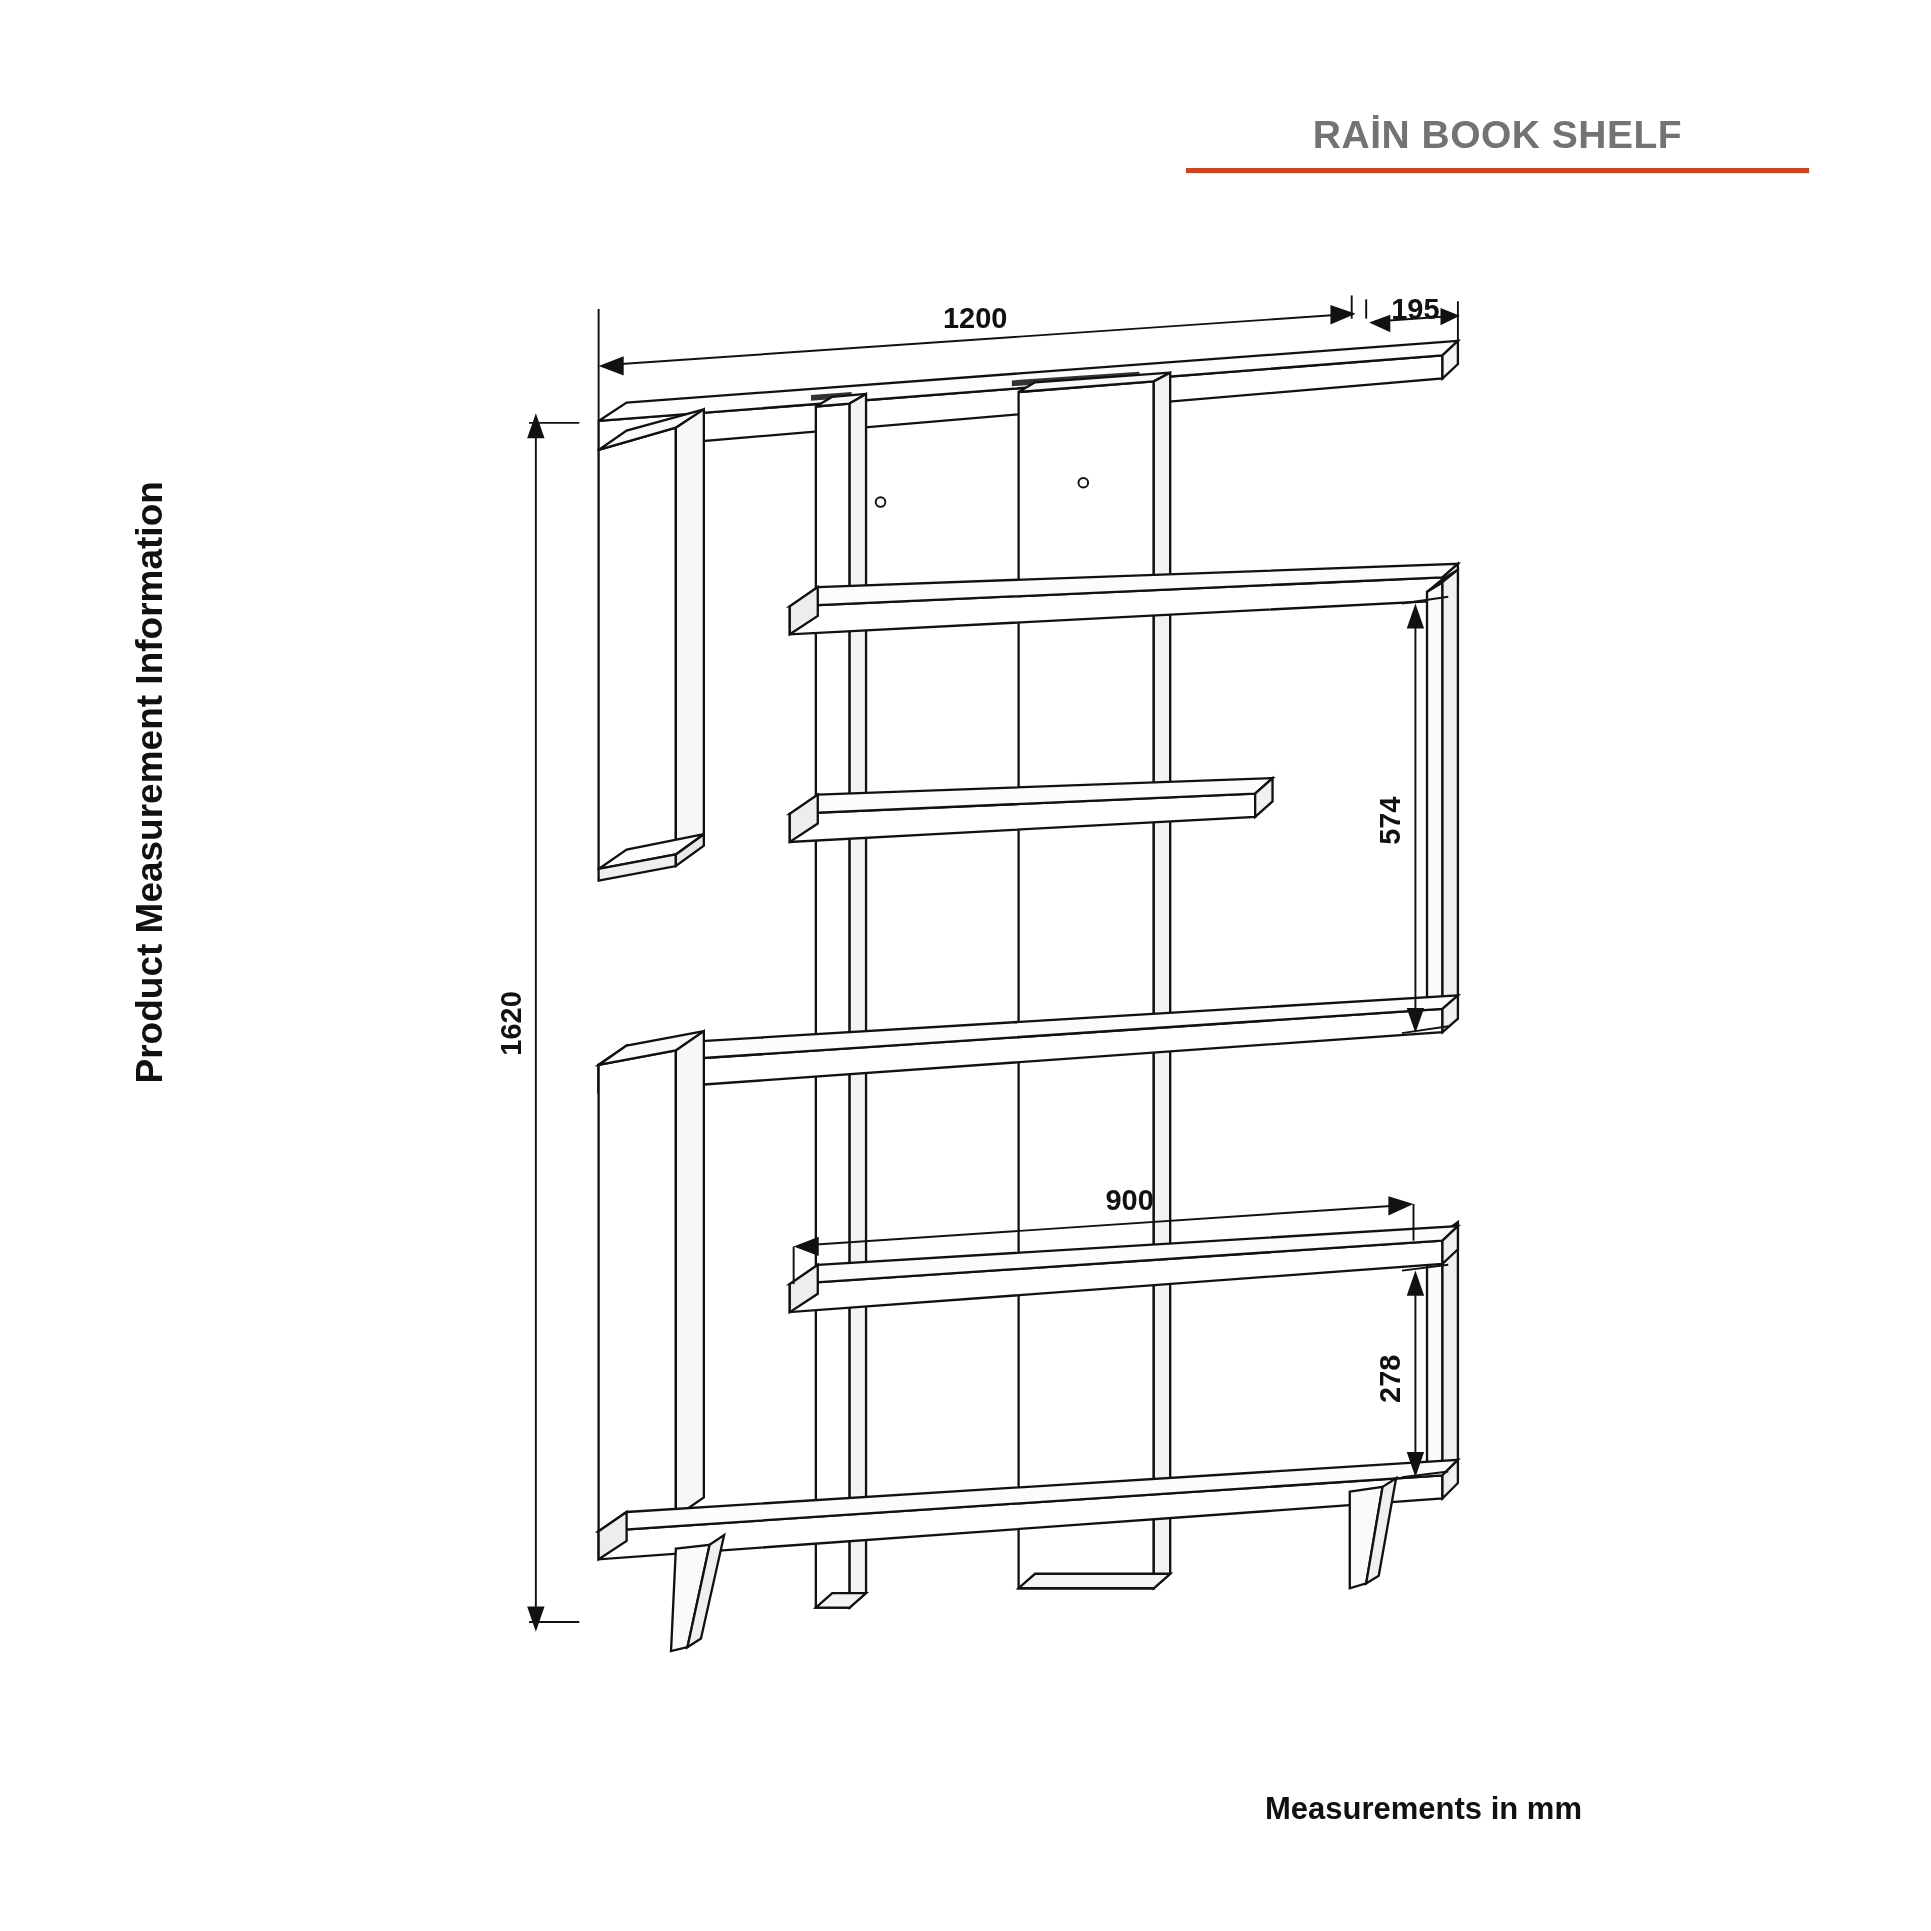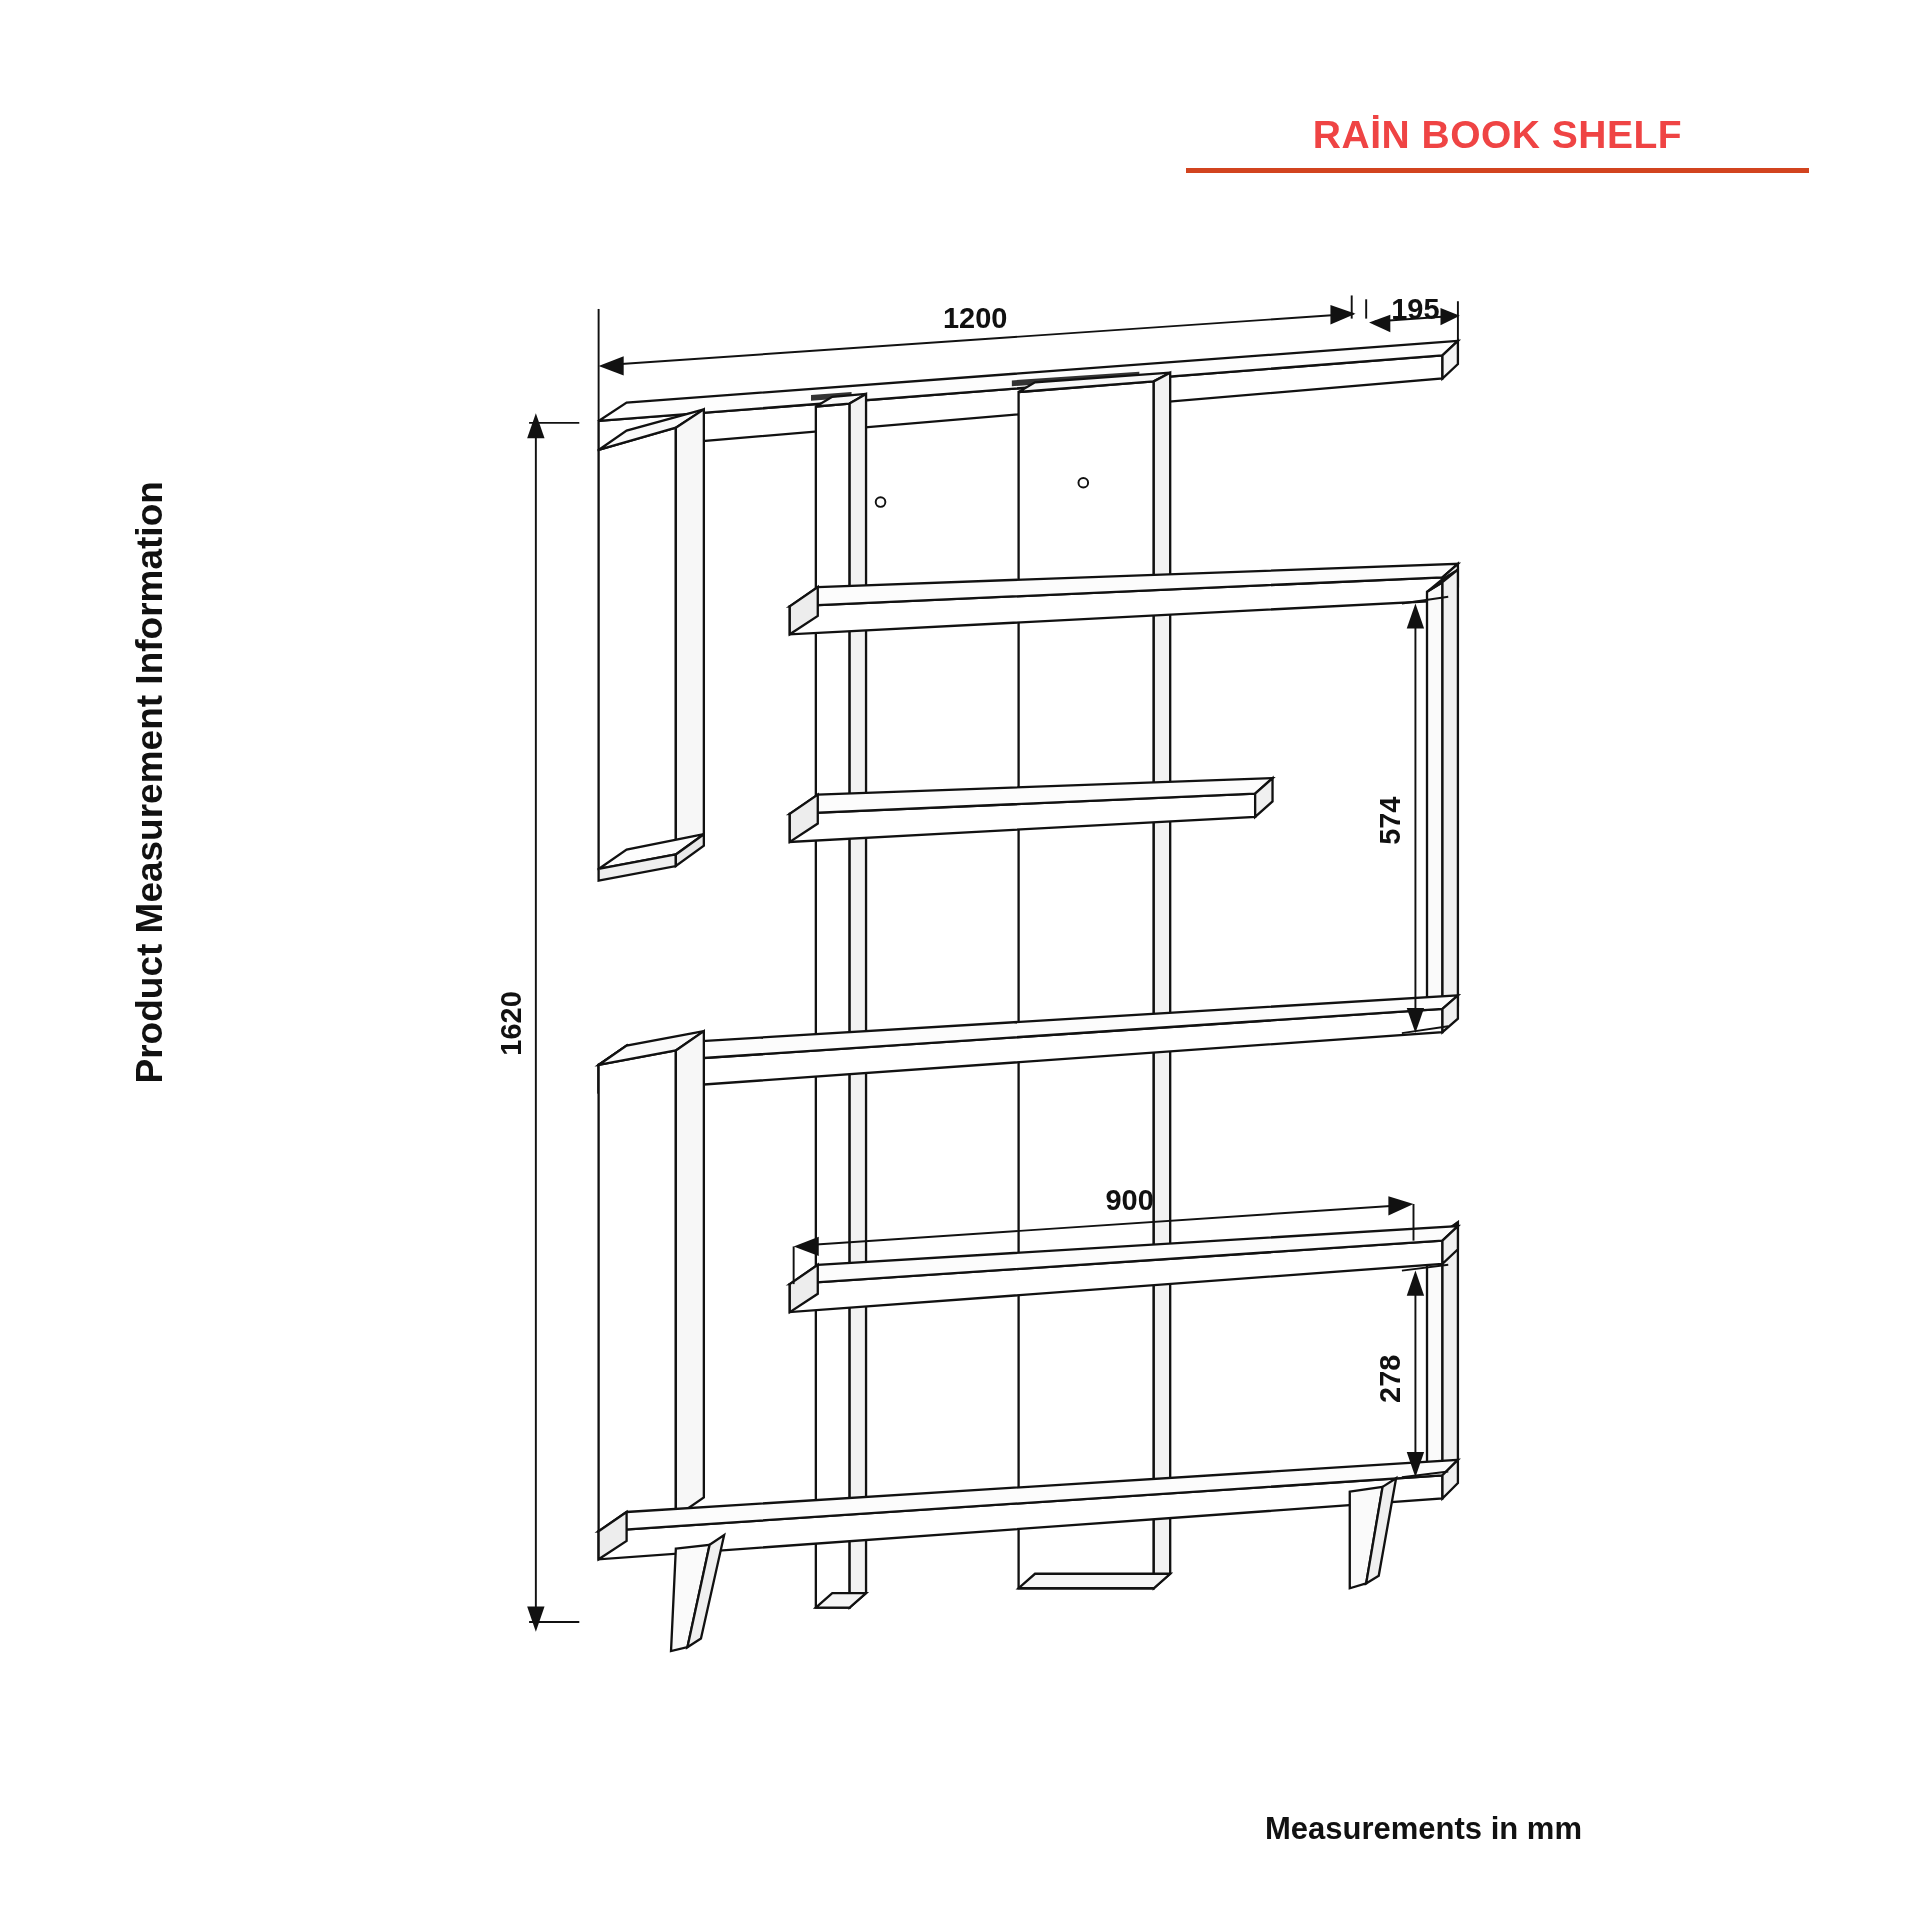--- a/index.html
+++ b/index.html
@@ -22,21 +22,21 @@
     left: 1186px;
     top: 114px;
     width: 623px;
     text-align: center;
   }
   #product-title {
     font-size: 39px;
     font-weight: bold;
     letter-spacing: 0.5px;
     line-height: 1.1;
-    color: #ef4444;
+    color: #737373;
   }
   #title-underline {
     margin-top: 11.6px;
     height: 4.8px;
     background: #d2441f;
     width: 100%;
   }
 
   
   #side-label {
@@ -55,21 +55,20 @@
 
   
   #footer-note {
     position: absolute;
     left: 1265px;
     top: 1791px;
     font-size: 31px;
     font-weight: bold;
     color: #111111;
     white-space: nowrap;
-    margin-top: 20px;
   }
 
   
   #drawing-svg {
     position: absolute;
     left: 0;
     top: 0;
   }
 
   .dim-text {

